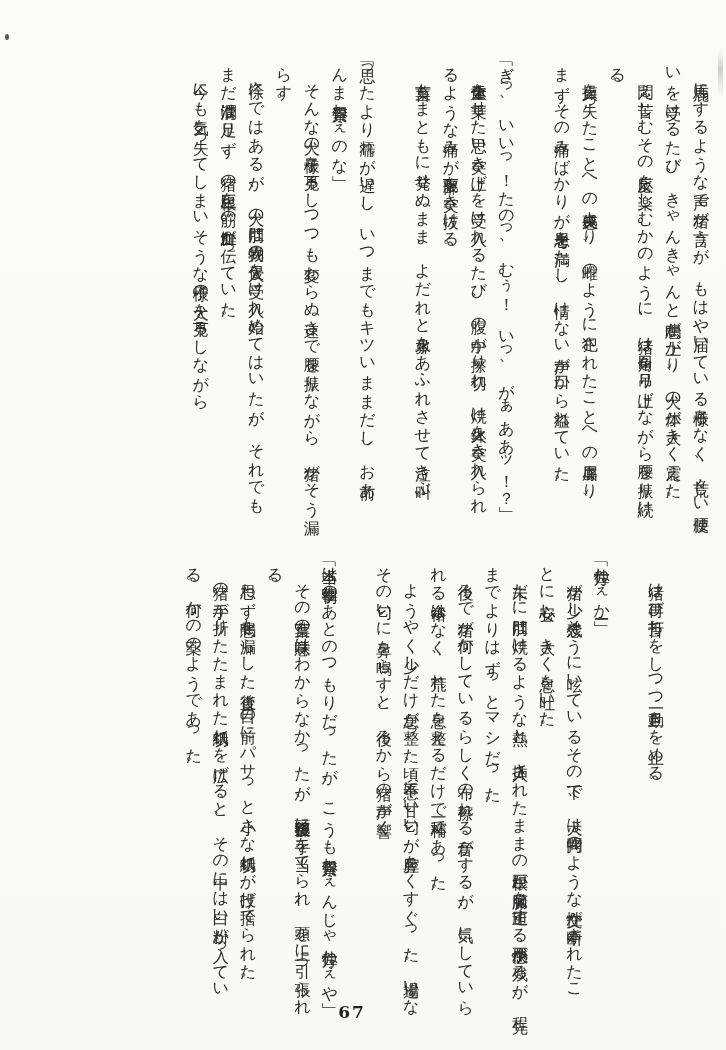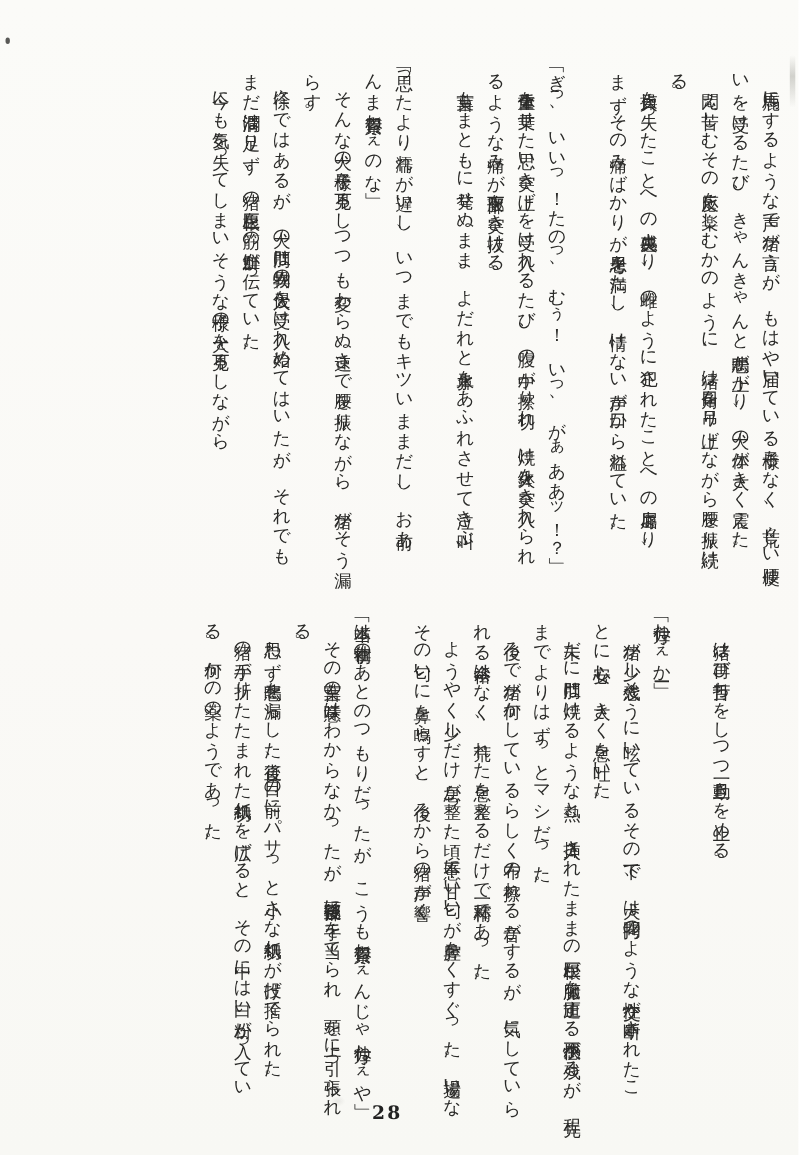--- a/index.html
+++ b/index.html
@@ -82,15 +82,15 @@
       <p class="para">猪が少し残念そうに呟いているその下で、犬は拷問のような性交が中断されたことに安心し、大きく息を吐いた。</p>
       <p class="para">未だに肛門は焼けるような熱と、挿入されたままの巨根が臓腑を圧迫する不快感が残るが、先程までよりはずっとマシだった。</p>
       <p class="para">後ろで猪が何かしているらしく布の擦れる音がするが、気にしていられる余裕はなく、荒れた息を整えるだけで精一杯であった。</p>
       <p class="para">ようやく少しだけ息が整った頃、不意に甘い匂いが鼻腔をくすぐった。場違いなその匂いに鼻を鳴らすと、後ろから猪の声が響く。</p>
       <p class="para dialogue">「本当は初仕事のあとのつもりだったが、こうも素質ねぇんじゃ仕方ねぇや」</p>
       <p class="para">その言葉の意味はわからなかったが、直後後頭部に手を当てられ、頭を上に引っ張られる。</p>
       <p class="para">思わず悲鳴を漏らした直後、目の前にパサっと小さな紙切れが投げ捨てられた。</p>
       <p class="para">猪の手が折りたたまれた紙切れを広げると、その中には白い粉が入っている。何かの薬のようであった。</p>
     </div>
 
-  <div class="page-num">28</div>
+  <div class="page-num">67</div>
 
 </div>
 
 </body></html>

